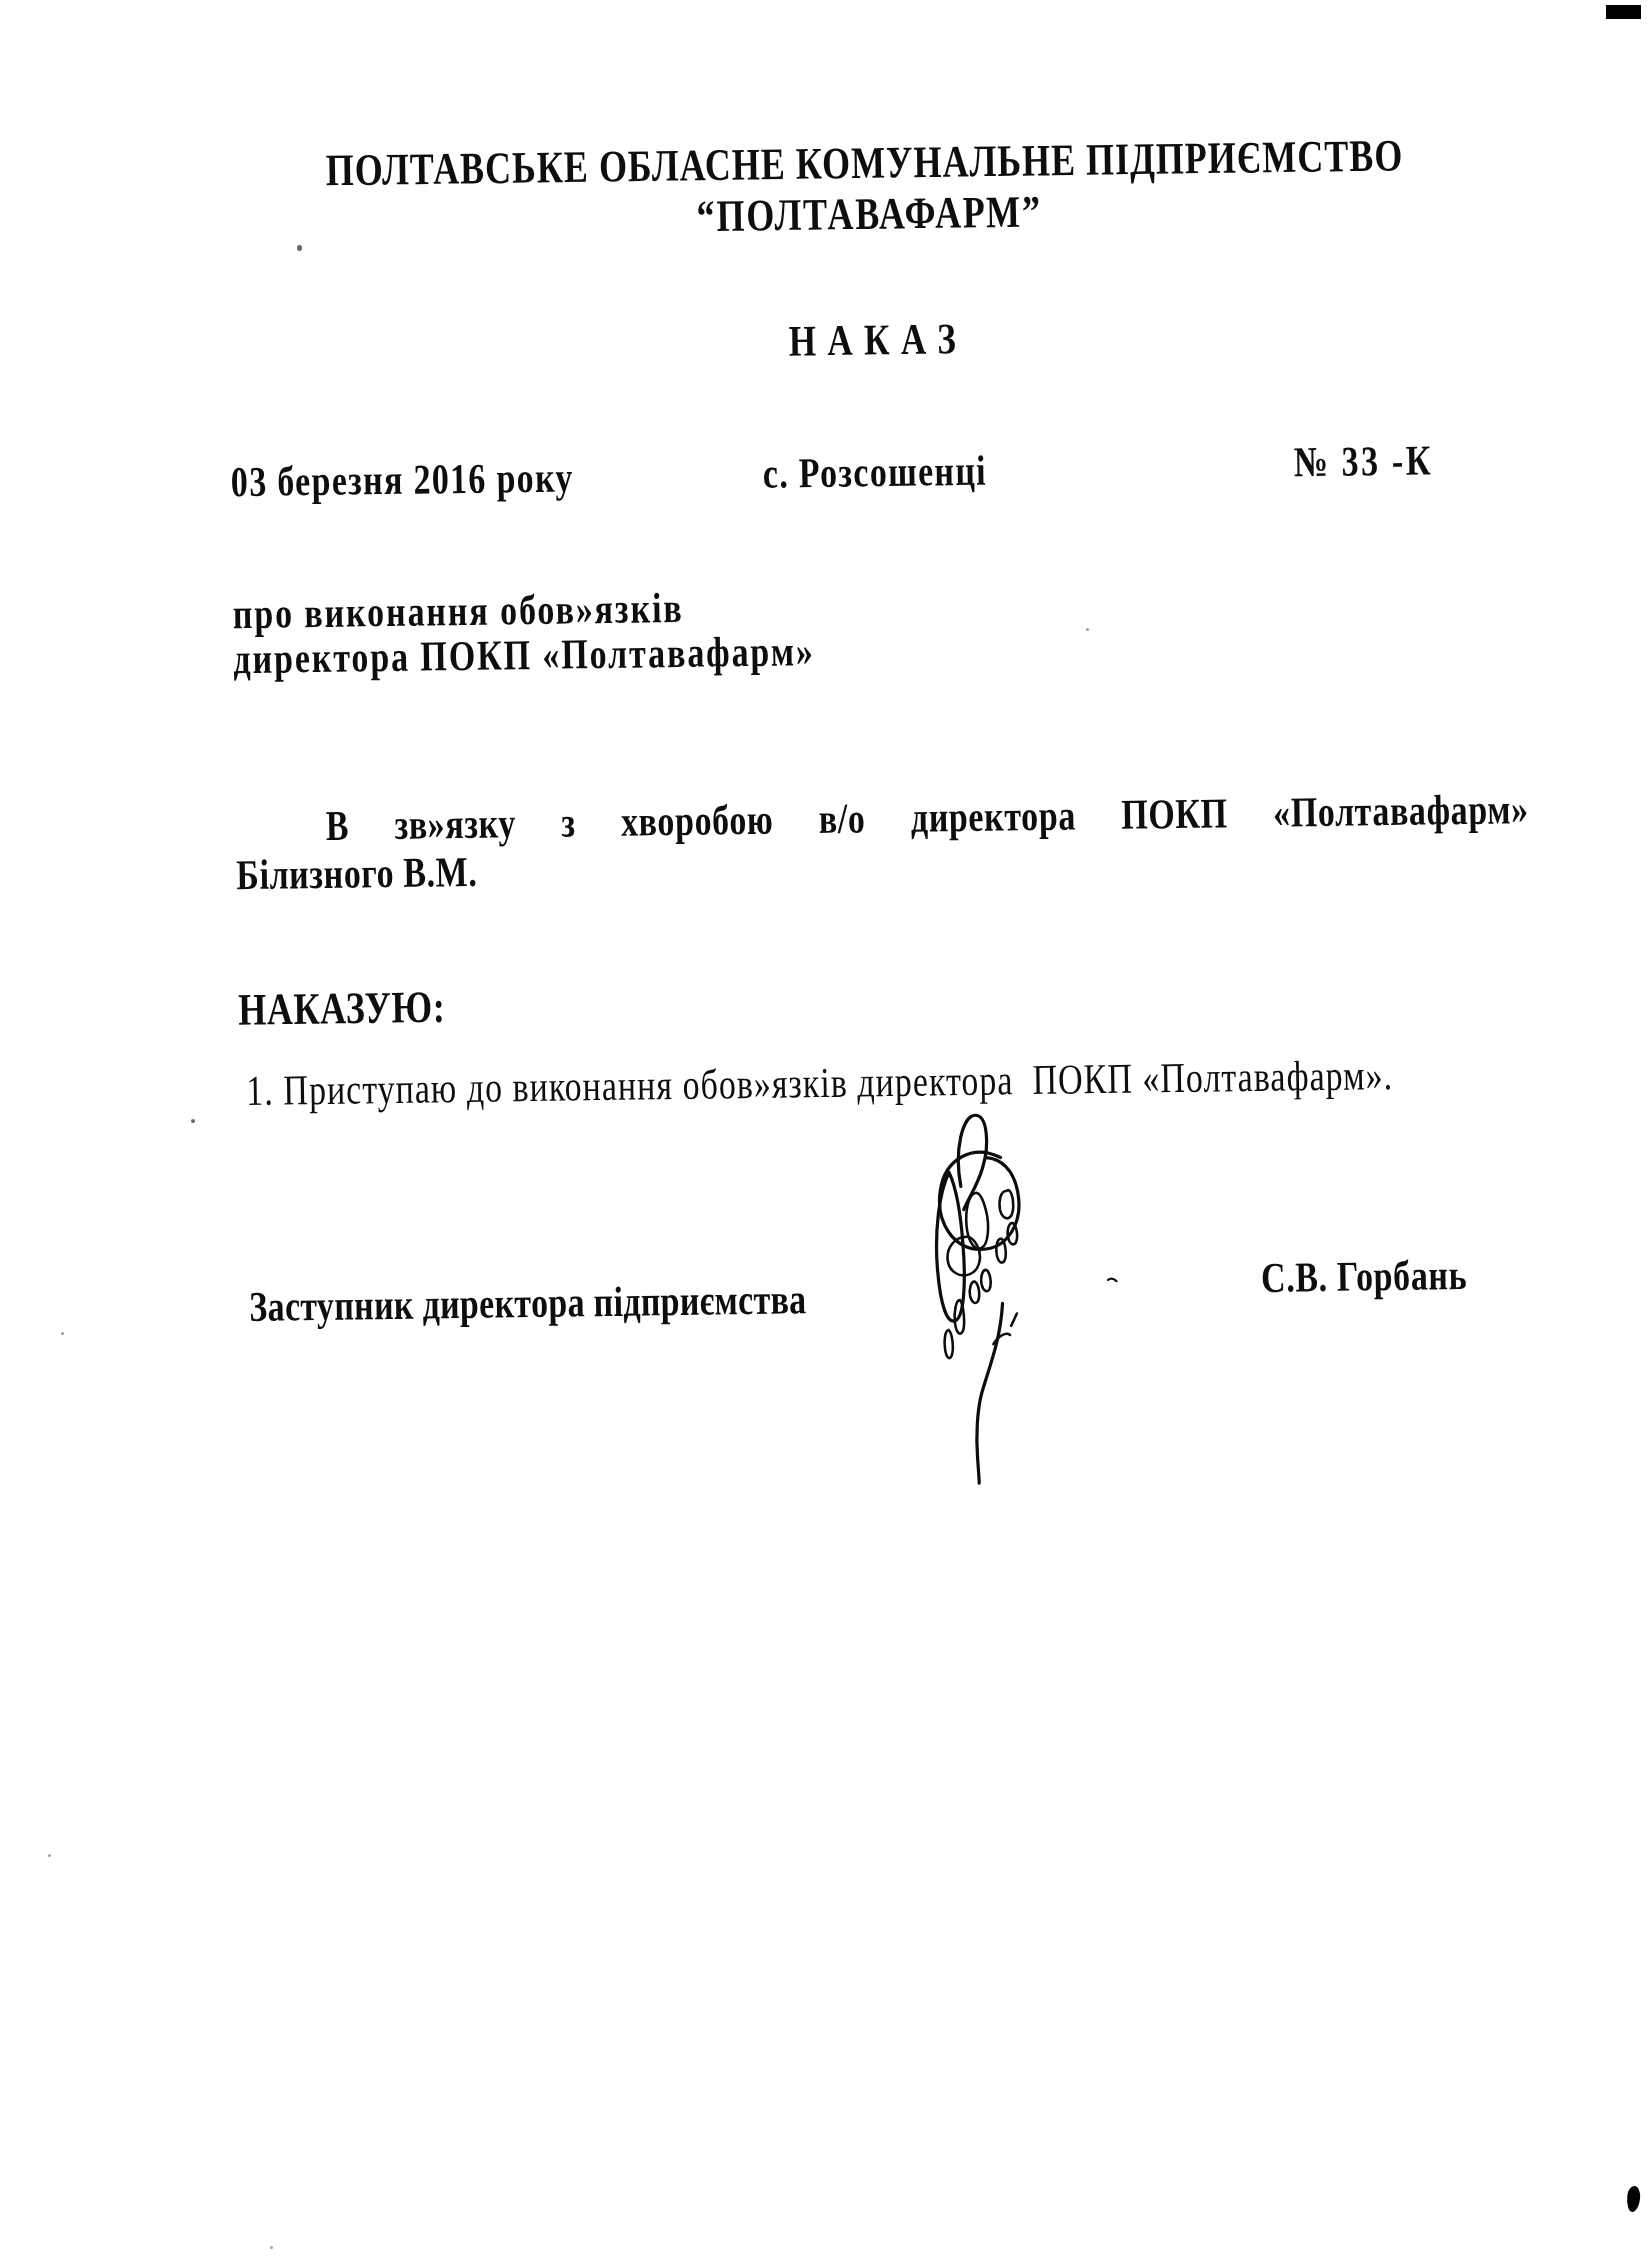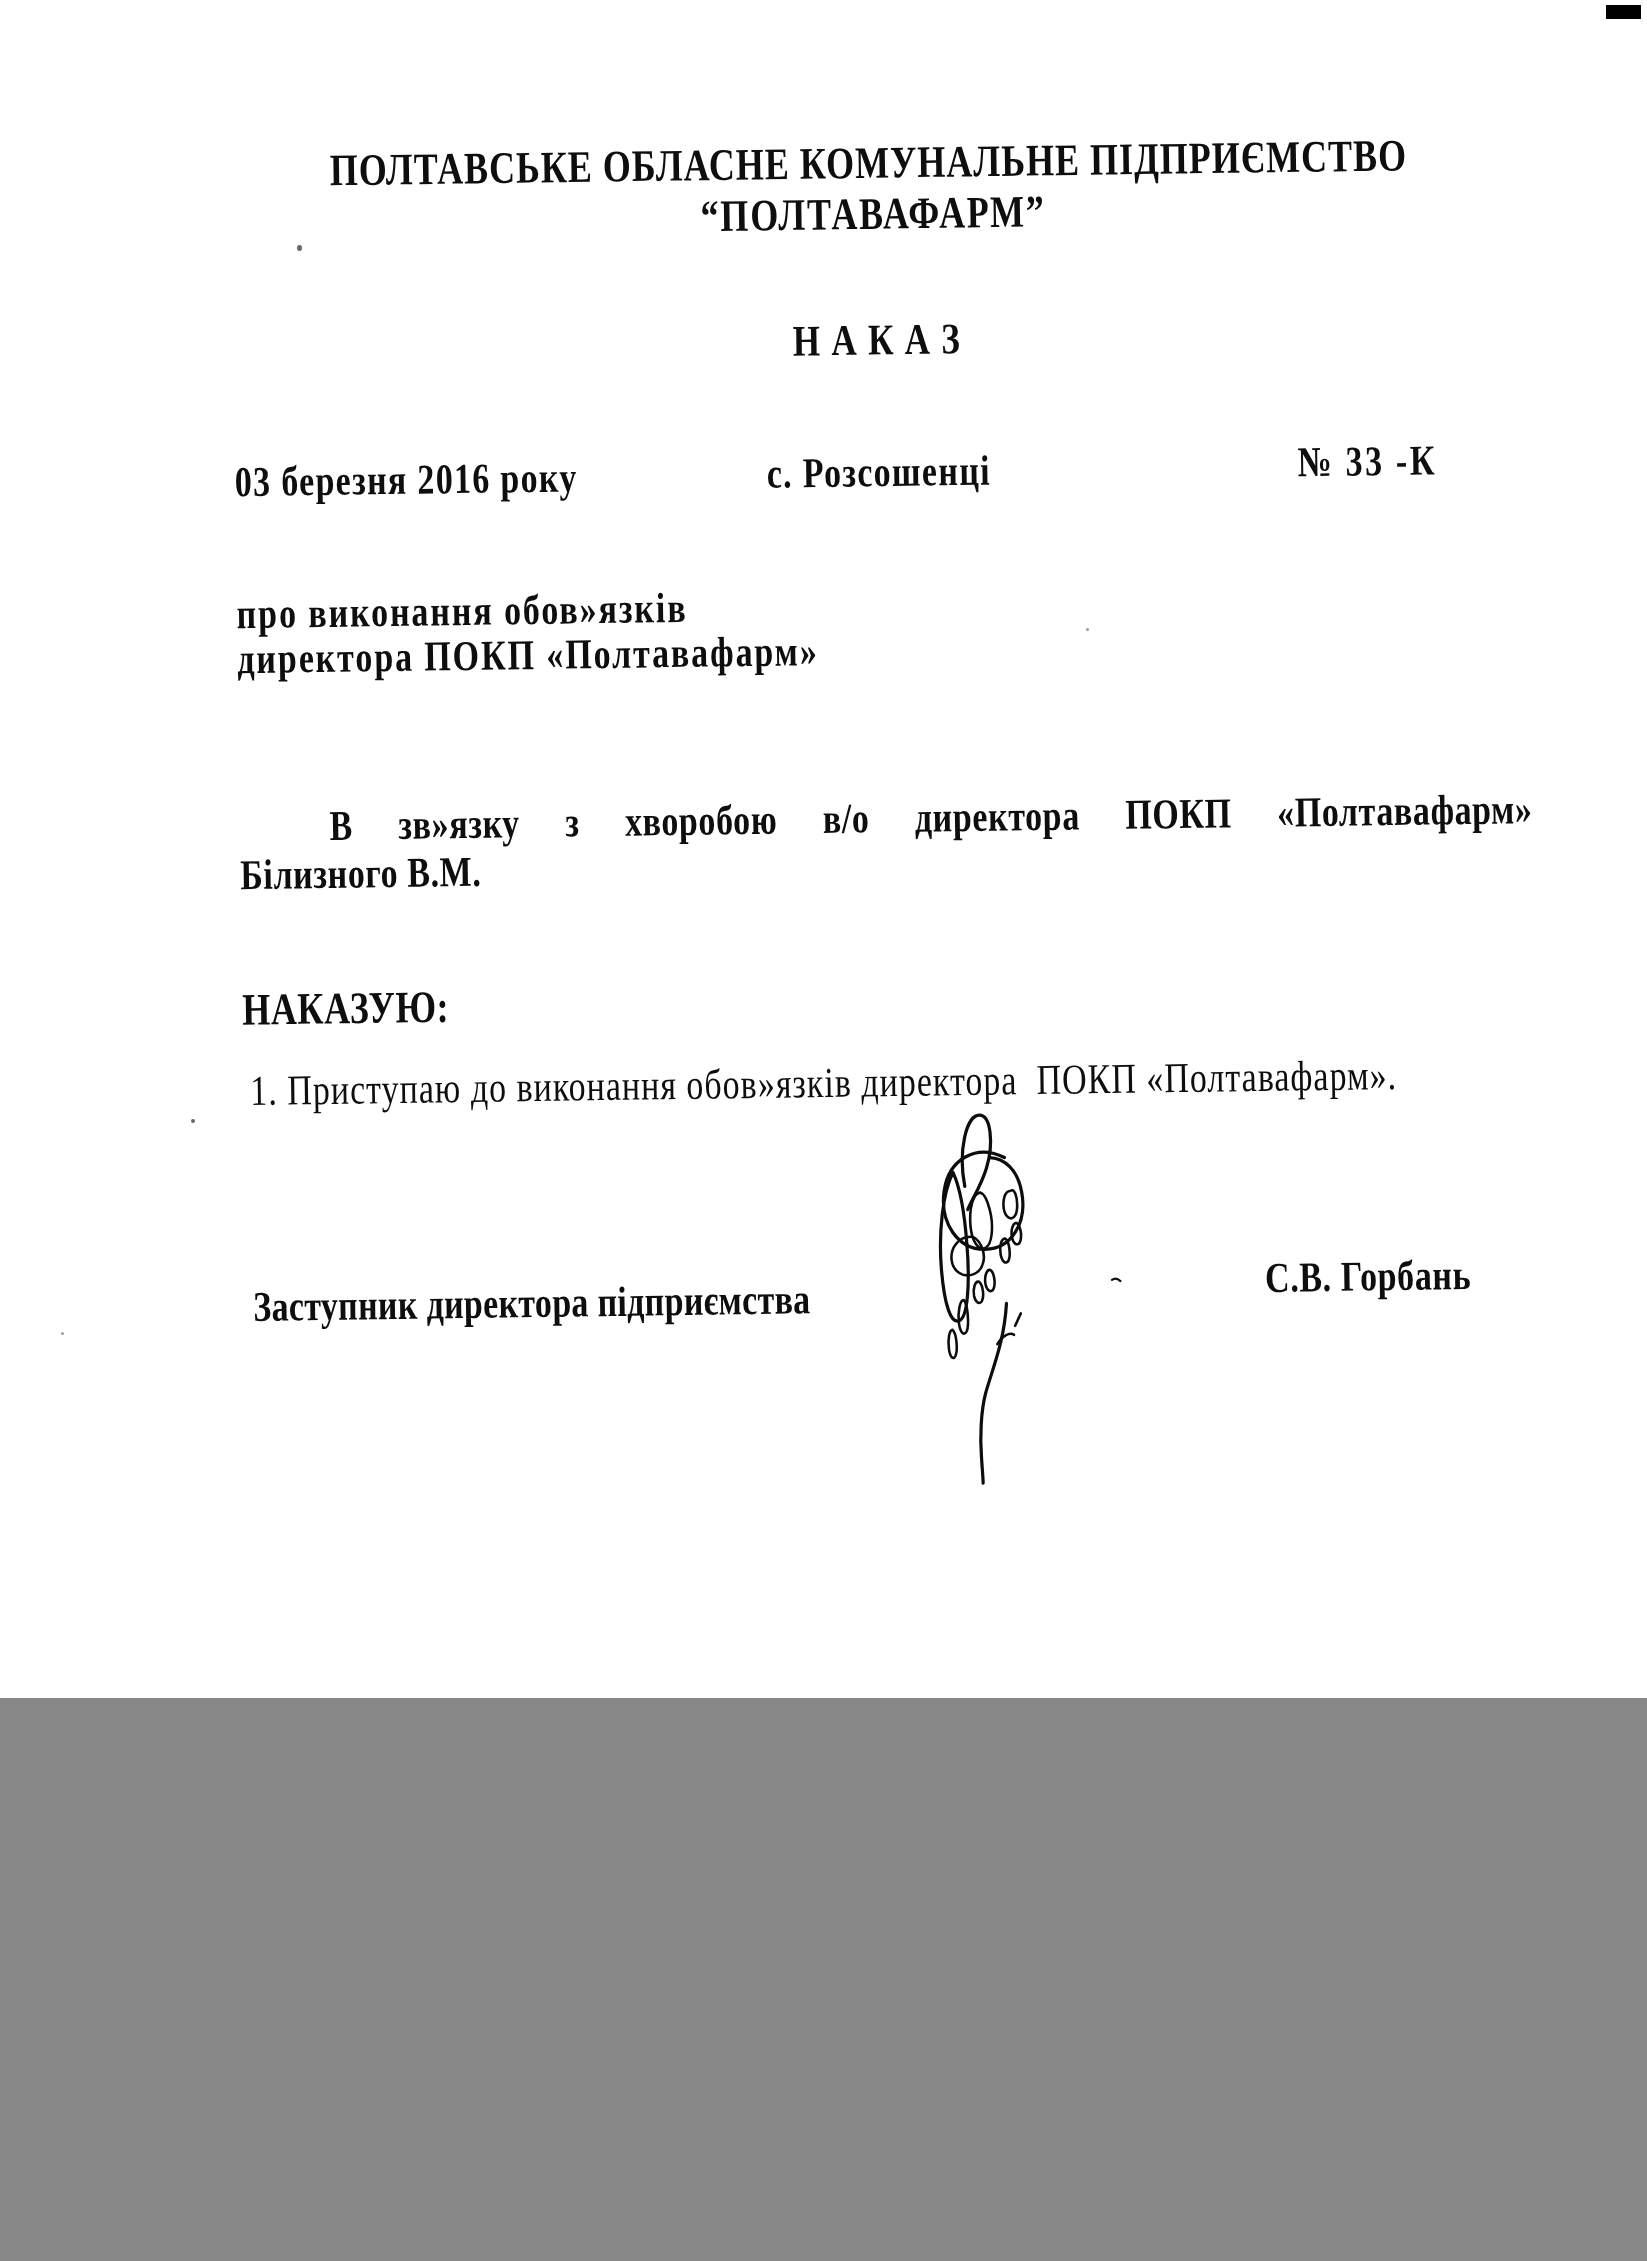--- a/index.html
+++ b/index.html
@@ -1,17 +1,17 @@
 <!DOCTYPE html>
 <html style="font-size:10.3px"><head>
 <meta charset="utf-8">
 <style>
   html,body{margin:0;padding:0;background:#888;}
   #page{
-    position:relative;width:1647px;height:1698px;background:#ffffff;
+    position:relative;width:1647px;height:2261px;background:#ffffff;
     overflow:hidden;font-family:"Liberation Serif","DejaVu Serif",serif;
   }
   #doc{position:absolute;inset:0;transform:rotate(-0.8deg);transform-origin:50% 50%;}
   .t{
     position:absolute;color:#0e0e0e;font-weight:700;line-height:1;
     white-space:pre;transform:scaleY(1.25);transform-origin:0 0;
     font-family:"Liberation Serif","DejaVu Serif",serif;
   }
   .c{transform:translateX(-50%) scaleY(1.25);transform-origin:50% 0;}
   .just{

